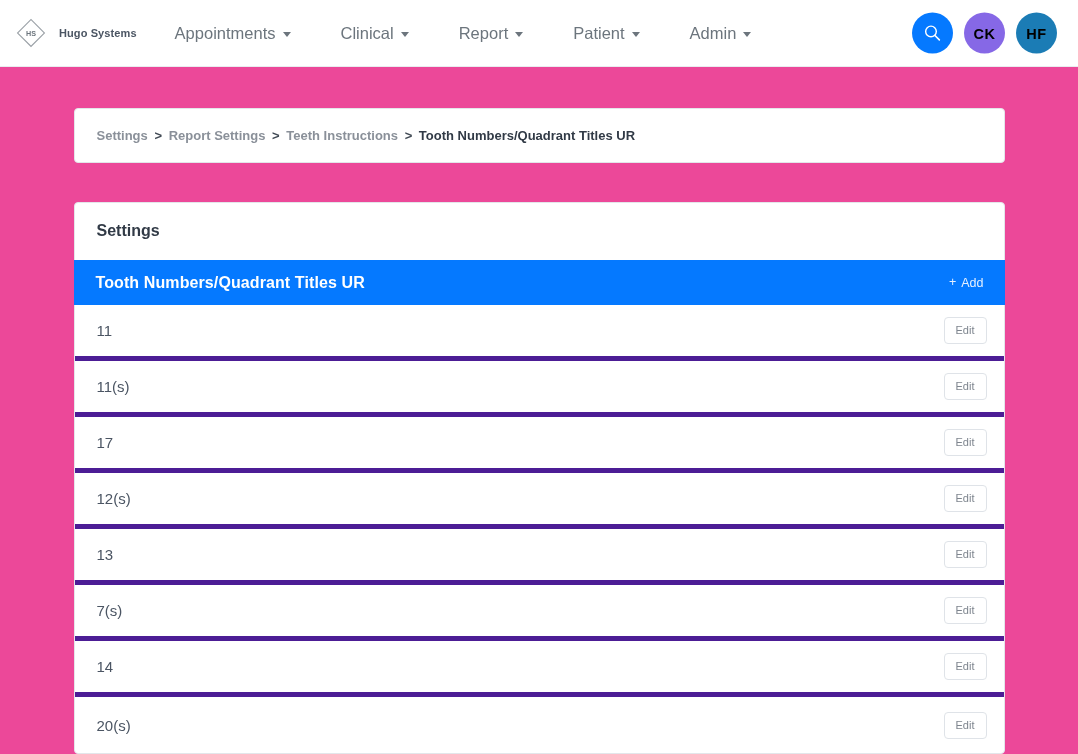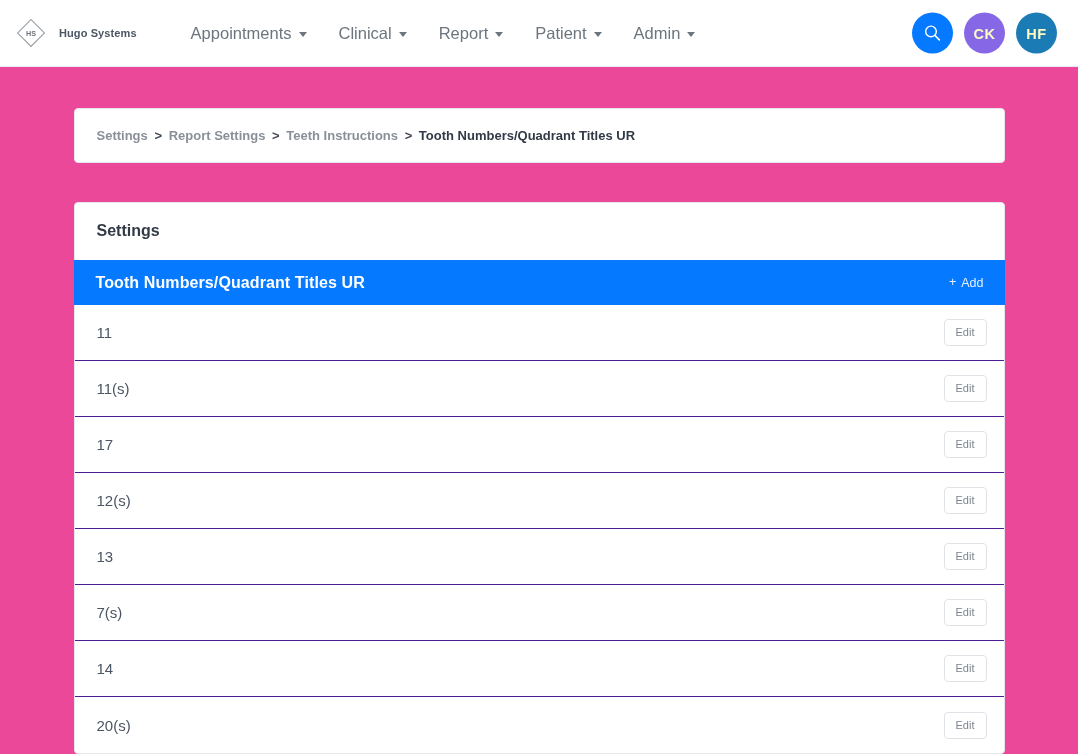--- a/index.html
+++ b/index.html
@@ -21,21 +21,21 @@
     border-bottom: 1px solid #e9ecef;
     display: flex;
     align-items: center;
     padding: 0 22px 0 14px;
   }
 
   .brand {
     display: flex;
     align-items: center;
     gap: 11px;
-    margin-right: 38px;
+    margin-right: 22px;
     text-decoration: none;
   }
 
   .brand-logo {
     width: 34px;
     height: 34px;
     display: block;
     flex: none;
   }
 
@@ -43,21 +43,21 @@
     font-size: 11px;
     font-weight: bold;
     color: #4b5563;
     letter-spacing: 0.1px;
     white-space: nowrap;
   }
 
   .nav-links {
     display: flex;
     align-items: center;
-    gap: 0;
+    gap: 18px;
     list-style: none;
   }
 
   .nav-item {
     display: flex;
     align-items: center;
     gap: 7px;
     padding: 6px 16px;
     cursor: pointer;
     white-space: nowrap;
@@ -98,21 +98,21 @@
     border: none;
     cursor: pointer;
     font-family: inherit;
   }
 
   .search-btn { background: #0579ff; }
 
   .avatar {
     font-size: 14.5px;
     font-weight: bold;
-    color: #fef9c3;
+    color: #000000;
     letter-spacing: 0.5px;
     user-select: none;
   }
 
   .avatar-ck { background: #8668e6; }
   .avatar-hf { background: #1b7cb5; }
 
   
   .page {
     background: #ec4899;
@@ -203,21 +203,21 @@
     padding: 4px 2px;
     white-space: nowrap;
   }
 
   .add-plus { font-size: 12.5px; line-height: 1; }
 
   .row-list { display: block; }
 
   .data-row {
     height: 56px;
-    border-bottom: 1px solid #4c1d95;
+    border-bottom: 5px solid #4c1d95;
     display: flex;
     align-items: center;
     justify-content: space-between;
     padding: 0 17px 0 22px;
   }
 
   .data-row:last-child { border-bottom: none; }
 
   .row-label {
     font-size: 15px;

